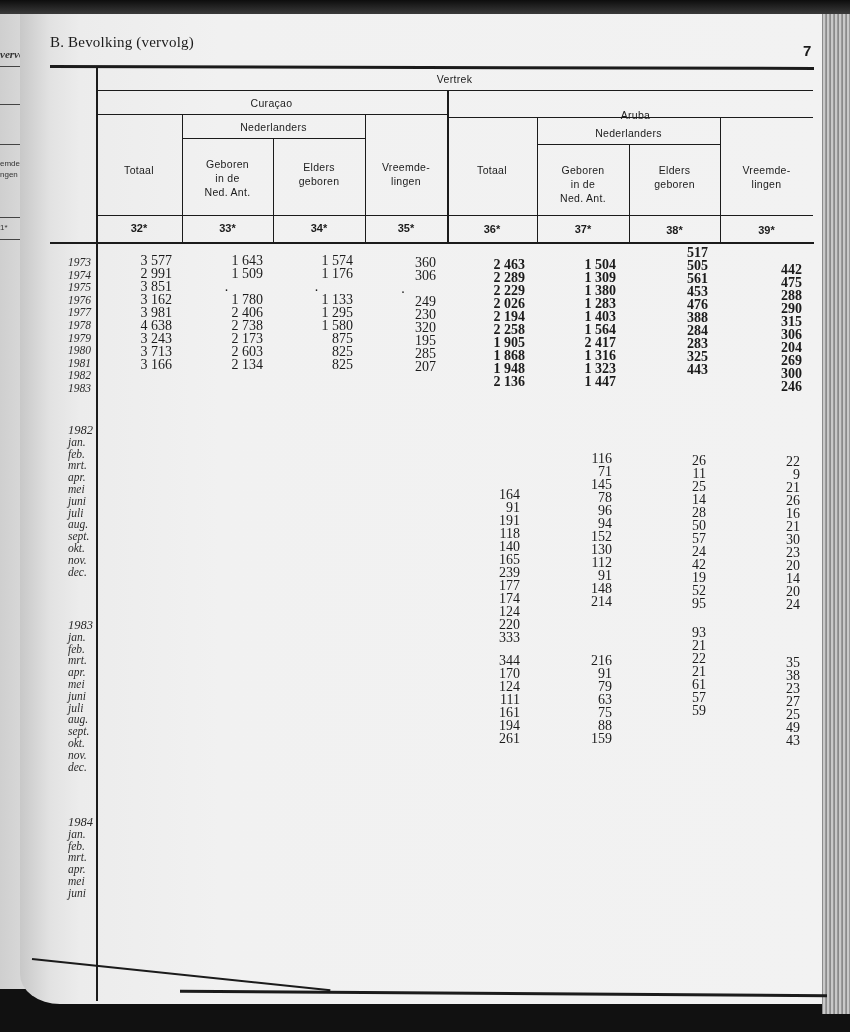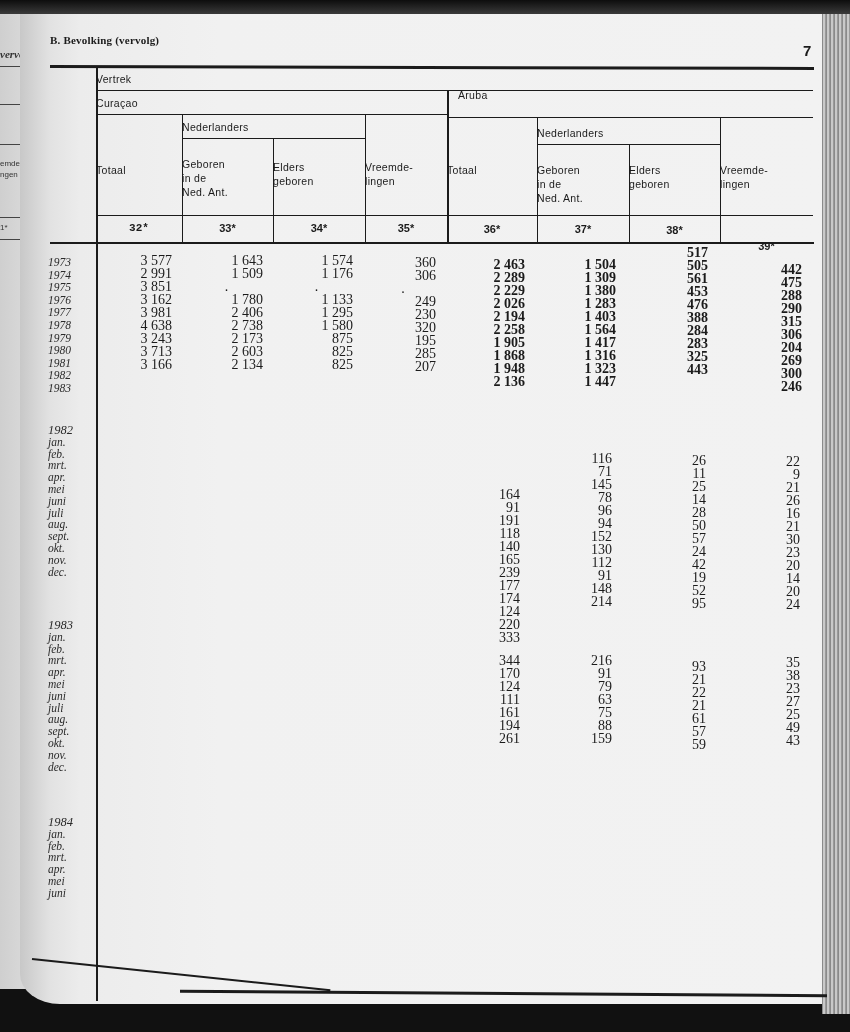--- a/index.html
+++ b/index.html
@@ -16,30 +16,30 @@
       border-bottom-left-radius: 40px 30px; }
     .page-edge { position: absolute; left: 822px; top: 14px; width: 28px; height: 1000px;
       background: repeating-linear-gradient(90deg, #8a8a8a 0 1px, #c9c9c9 1px 3px, #9a9a9a 3px 4px); }
 
     .prev-page .prev-title { position: absolute; left: 0; top: 34px; font-size: 11px; font-style: italic; font-weight: bold; color: #333; }
     .prev-page .prev-line { position: absolute; left: 0; width: 40px; border-top: 1.5px solid #444; }
     .prev-page .prev-hdr { position: absolute; left: 0; font-family: "Liberation Sans", sans-serif; font-size: 8px; color: #333; }
     .prev-page .prev-num { position: absolute; right: 4px; font-size: 10.5px; color: #2a2a2a; text-align: right; }
 
     
-    .section-title { position: absolute; left: 50px; top: 34px; font-size: 11px; font-weight: bold; letter-spacing: 0.2px; }
+    .section-title { position: absolute; left: 50px; top: 34px; font-size: 15px; font-weight: normal; letter-spacing: 0.2px; }
     .page-number { position: absolute; left: 803px; top: 42px; font-family: "Liberation Sans", sans-serif; font-size: 15px; font-weight: bold; }
 
     
     .rule { position: absolute; background: #1b1b1b; }
-    .hdr { position: absolute; font-family: "Liberation Sans", sans-serif; font-size: 10.5px; text-align: left; line-height: 14px; letter-spacing: 0.3px; }
+    .hdr { position: absolute; font-family: "Liberation Sans", sans-serif; font-size: 10.5px; text-align: center; line-height: 14px; letter-spacing: 0.3px; }
     .colnum { position: absolute; font-family: "Liberation Sans", sans-serif; font-size: 11px; text-align: center; font-weight: bold; }
 
     
-    .stub { position: absolute; left: 48px; font-style: italic; font-size: 11.5px; color: #2a2a2a; line-height: 11.8px; }
+    .stub { position: absolute; left: 68px; font-style: italic; font-size: 11.5px; color: #2a2a2a; line-height: 11.8px; }
     .stub .yr { font-size: 12.5px; }
     .col { position: absolute; text-align: right; font-size: 14px; line-height: 13px; }
     .col div { height: 13px; }
     .col.bold { font-weight: bold; }
   </style>
 </head>
 <body>
 
 <div class="top-dark"></div>
 <div class="bottom-dark"></div>
@@ -107,21 +107,21 @@
 <div class="rule" style="left:720px; top:117px; width:1px; height:126px;"></div>
 <div class="rule" style="left:537px; top:144px; width:183px; height:1px;"></div>
 <div class="rule" style="left:629px; top:144px; width:1px; height:99px;"></div>
 <div class="rule" style="left:96px; top:215px; width:717px; height:1px;"></div>
 <div class="rule" style="left:50px; top:242px; width:764px; height:2px;"></div>
 <div class="rule" style="left:32px; top:958px; width:300px; height:2px; transform: rotate(6deg); transform-origin: left center;"></div>
 <div class="rule" style="left:180px; top:992px; width:647px; height:2.5px; transform: rotate(0.4deg);"></div>
 
 <div class="hdr" style="left:96px; top:72px; width:717px;">Vertrek</div>
 <div class="hdr" style="left:96px; top:96px; width:351px;">Curaçao</div>
-<div class="hdr" style="left:447px; top:88px; width:366px;padding-left:11px;">Aruba</div>
+<div class="hdr" style="left:447px; top:108px; width:366px;padding-left:11px;">Aruba</div>
 <div class="hdr" style="left:182px; top:120px; width:183px;">Nederlanders</div>
 <div class="hdr" style="left:537px; top:126px; width:183px;">Nederlanders</div>
 
 <div class="hdr" style="left:96px; top:163px; width:86px;">Totaal</div>
 <div class="hdr" style="left:182px; top:157px; width:91px;">
   <div>Geboren</div>
   <div>in de</div>
   <div>Ned. Ant.</div>
 </div>
 <div class="hdr" style="left:273px; top:160px; width:92px;">
@@ -140,28 +140,28 @@
 </div>
 <div class="hdr" style="left:629px; top:163px; width:91px;">
   <div>Elders</div>
   <div>geboren</div>
 </div>
 <div class="hdr" style="left:720px; top:163px; width:93px;">
   <div>Vreemde-</div>
   <div>lingen</div>
 </div>
 
-<div class="colnum" style="left:96px; top:222px; width:86px;font-family:Liberation Mono, monospace;">32*</div>
+<div class="colnum" style="left:96px; top:222px; width:86px;">32*</div>
 <div class="colnum" style="left:182px; top:222px; width:91px;">33*</div>
 <div class="colnum" style="left:273px; top:222px; width:92px;">34*</div>
 <div class="colnum" style="left:365px; top:222px; width:82px;">35*</div>
 <div class="colnum" style="left:447px; top:223px; width:90px;">36*</div>
 <div class="colnum" style="left:537px; top:223px; width:92px;">37*</div>
 <div class="colnum" style="left:629px; top:224px; width:91px;">38*</div>
-<div class="colnum" style="left:720px; top:224px; width:93px;margin-top:16px;">39*</div>
+<div class="colnum" style="left:720px; top:224px; width:93px;">39*</div>
 
 <div class="stub" id="stub-years" style="top: 256px; line-height: 12.6px;">
     <div>1973</div>
     <div>1974</div>
     <div>1975</div>
     <div>1976</div>
     <div>1977</div>
     <div>1978</div>
     <div>1979</div>
     <div>1980</div>
@@ -274,21 +274,21 @@
     <div>2 136</div>
     <div></div>
   </div>
 <div class="col bold" id="y-c37" style="left:540px; top:258px; width:76px;">
     <div>1 504</div>
     <div>1 309</div>
     <div>1 380</div>
     <div>1 283</div>
     <div>1 403</div>
     <div>1 564</div>
-    <div>1 417</div>
+    <div>2 417</div>
     <div>1 316</div>
     <div>1 323</div>
     <div>1 447</div>
     <div></div>
   </div>
 <div class="col bold" id="y-c38" style="left:640px; top:246px; width:68px;">
     <div>517</div>
     <div>505</div>
     <div>561</div>
     <div>453</div>
@@ -382,21 +382,21 @@
   </div>
 <div class="col" id="m83-c37" style="left:540px; top:654px; width:72px;">
     <div>216</div>
     <div>91</div>
     <div>79</div>
     <div>63</div>
     <div>75</div>
     <div>88</div>
     <div>159</div>
   </div>
-<div class="col" id="m83-c38" style="left:640px; top:660px; width:66px;">
+<div class="col" id="m83-c38" style="left:640px; top:626px; width:66px;">
     <div>93</div>
     <div>21</div>
     <div>22</div>
     <div>21</div>
     <div>61</div>
     <div>57</div>
     <div>59</div>
   </div>
 <div class="col" id="m83-c39" style="left:740px; top:656px; width:60px;">
     <div>35</div>

